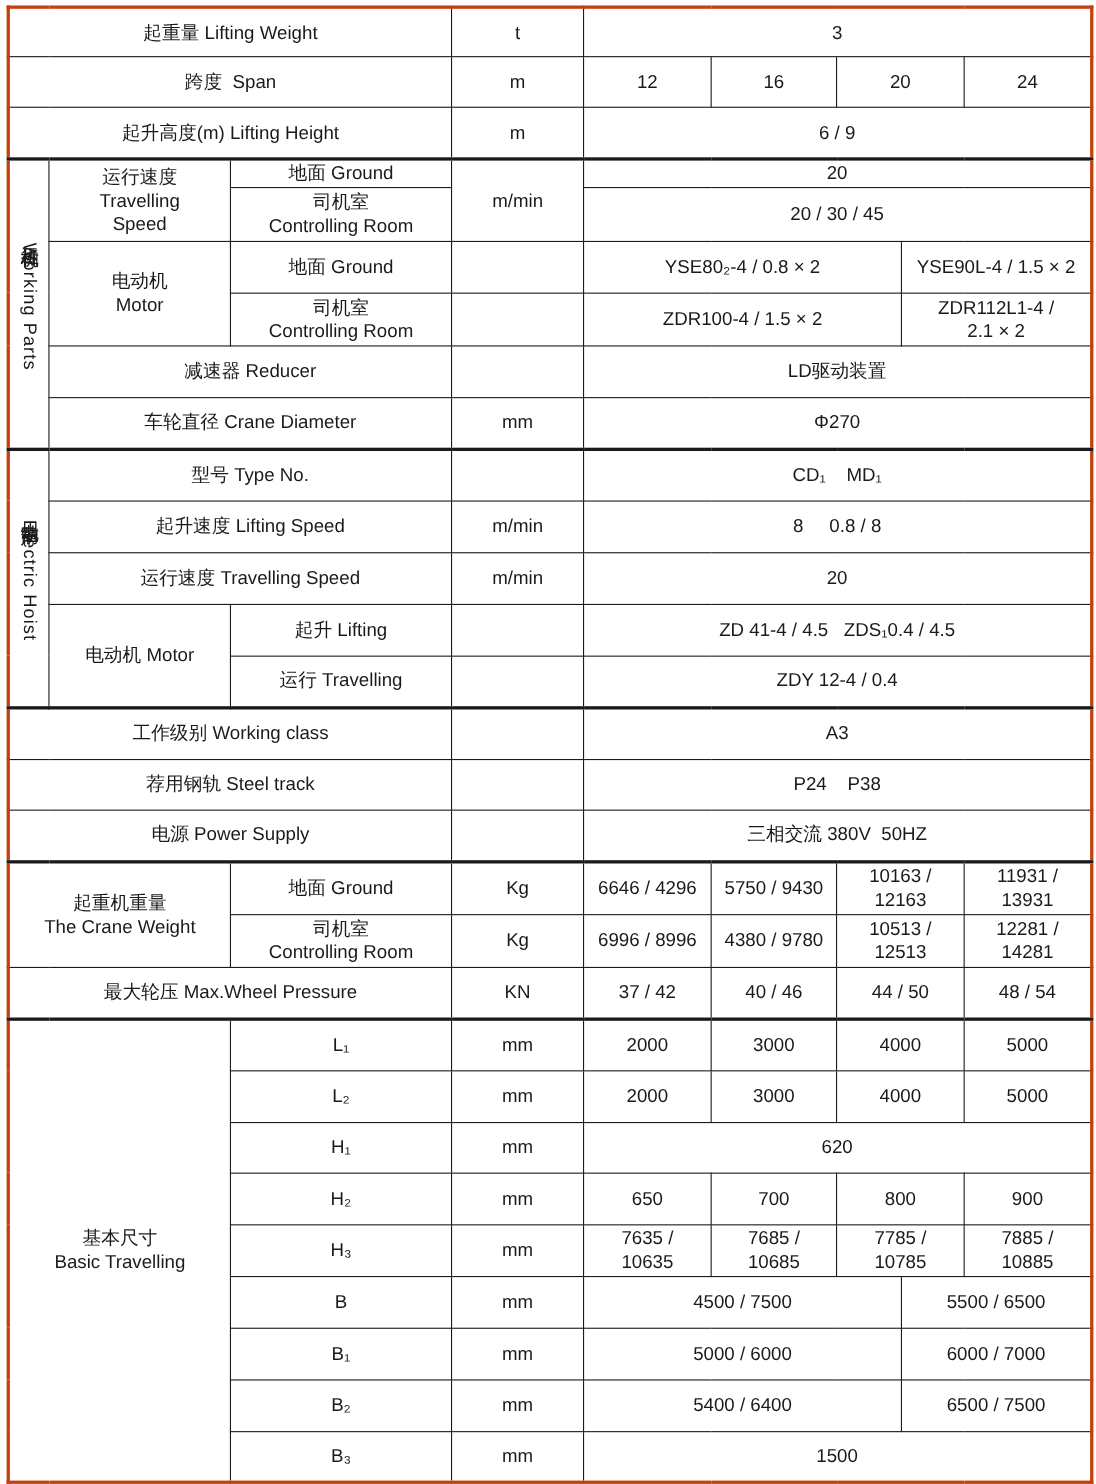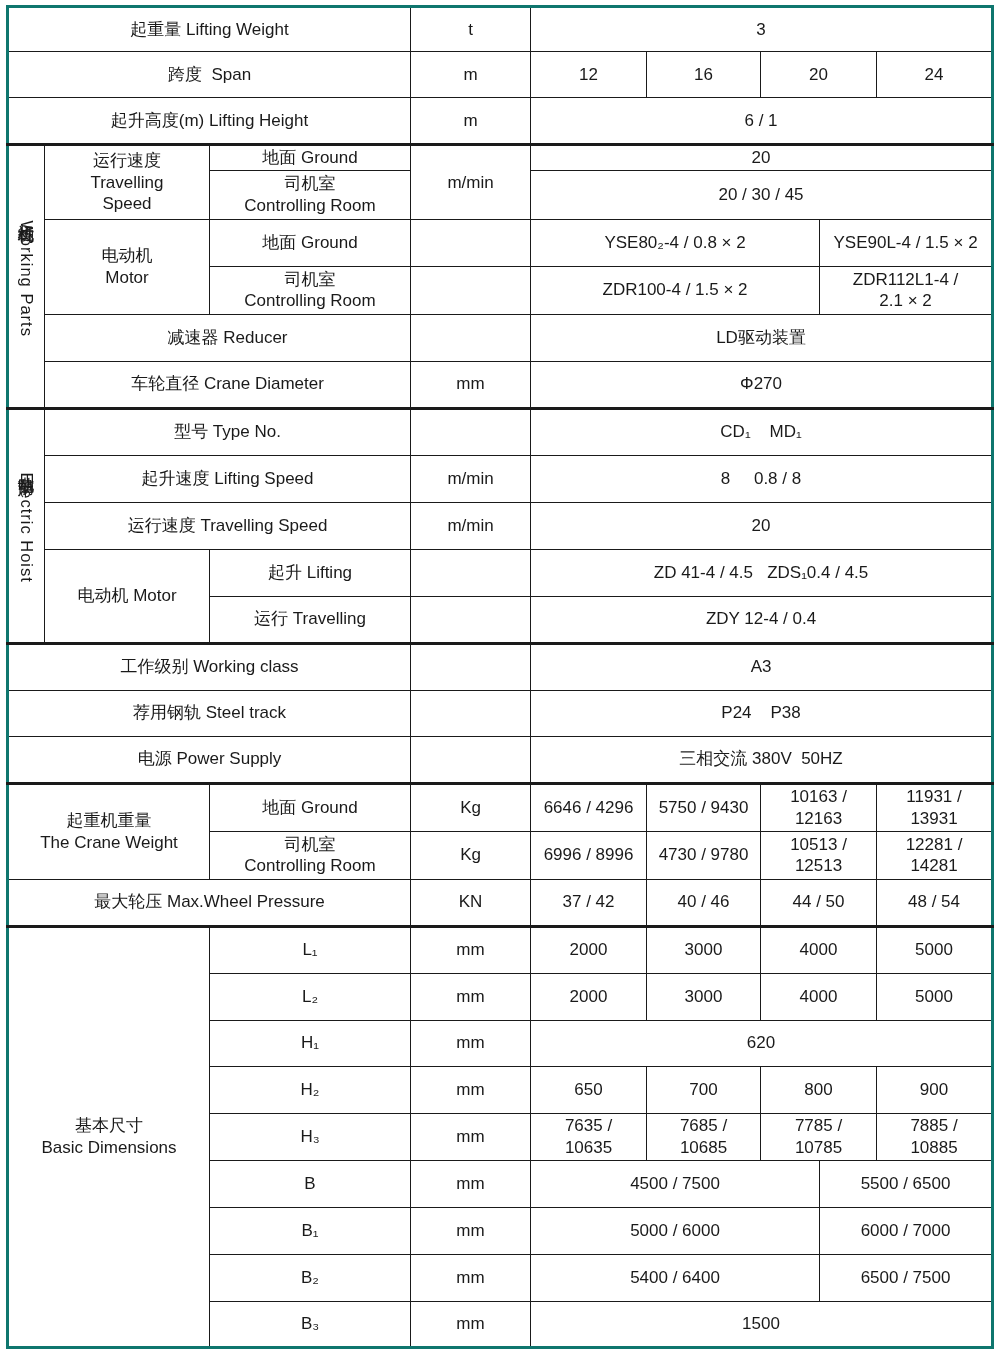--- a/index.html
+++ b/index.html
@@ -6,21 +6,21 @@
   body {
     width: 996px; height: 1349px;
     font-family: "Liberation Sans", "DejaVu Sans", sans-serif;
     color: #1a1a1a;
   }
   table.spec {
     border-collapse: collapse;
     table-layout: fixed;
     width: 985px;
     margin: 5px 0 0 6px;
-    border: 3px solid #0f766e;
+    border: 3px solid #c2410c;
   }
   table.spec td {
     border: 1.5px solid #1a1a1a;
     text-align: center;
     vertical-align: middle;
     padding: 1px 2px;
     font-size: 17px;
     line-height: 1.28;
     white-space: pre-line;
     overflow: hidden;
@@ -65,21 +65,21 @@
     <td>m</td>
     <td>12</td>
     <td>16</td>
     <td colspan="2">20</td>
     <td>24</td>
   </tr>
 
   <tr style="height:47px">
     <td colspan="3" class="lbl">起升高度(m) Lifting Height</td>
     <td>m</td>
-    <td colspan="5">6 / 1</td>
+    <td colspan="5">6 / 9</td>
   </tr>
 
   <tr class="sect" style="height:25px">
     <td rowspan="6" class="vert"><span class="vlabel">运行机构&nbsp;Working Parts</span></td>
     <td rowspan="2" class="lbl">运行速度
 Travelling
 Speed</td>
     <td class="lbl">地面 Ground</td>
     <td rowspan="2">m/min</td>
     <td colspan="5">20</td>
@@ -178,39 +178,39 @@
     <td colspan="2">10163 /
 12163</td>
     <td>11931 /
 13931</td>
   </tr>
   <tr style="height:48px">
     <td class="lbl">司机室
 Controlling Room</td>
     <td>Kg</td>
     <td>6996 / 8996</td>
-    <td>4730 / 9780</td>
+    <td>4380 / 9780</td>
     <td colspan="2">10513 /
 12513</td>
     <td>12281 /
 14281</td>
   </tr>
 
   <tr style="height:47px">
     <td colspan="3" class="lbl">最大轮压 Max.Wheel Pressure</td>
     <td>KN</td>
     <td>37 / 42</td>
     <td>40 / 46</td>
     <td colspan="2">44 / 50</td>
     <td>48 / 54</td>
   </tr>
 
   <tr class="sect" style="height:47px">
     <td colspan="2" rowspan="9" class="lbl">基本尺寸
-Basic Dimensions</td>
+Basic Travelling</td>
     <td>L₁</td>
     <td>mm</td>
     <td>2000</td>
     <td>3000</td>
     <td colspan="2">4000</td>
     <td>5000</td>
   </tr>
   <tr style="height:47px">
     <td>L₂</td>
     <td>mm</td>

